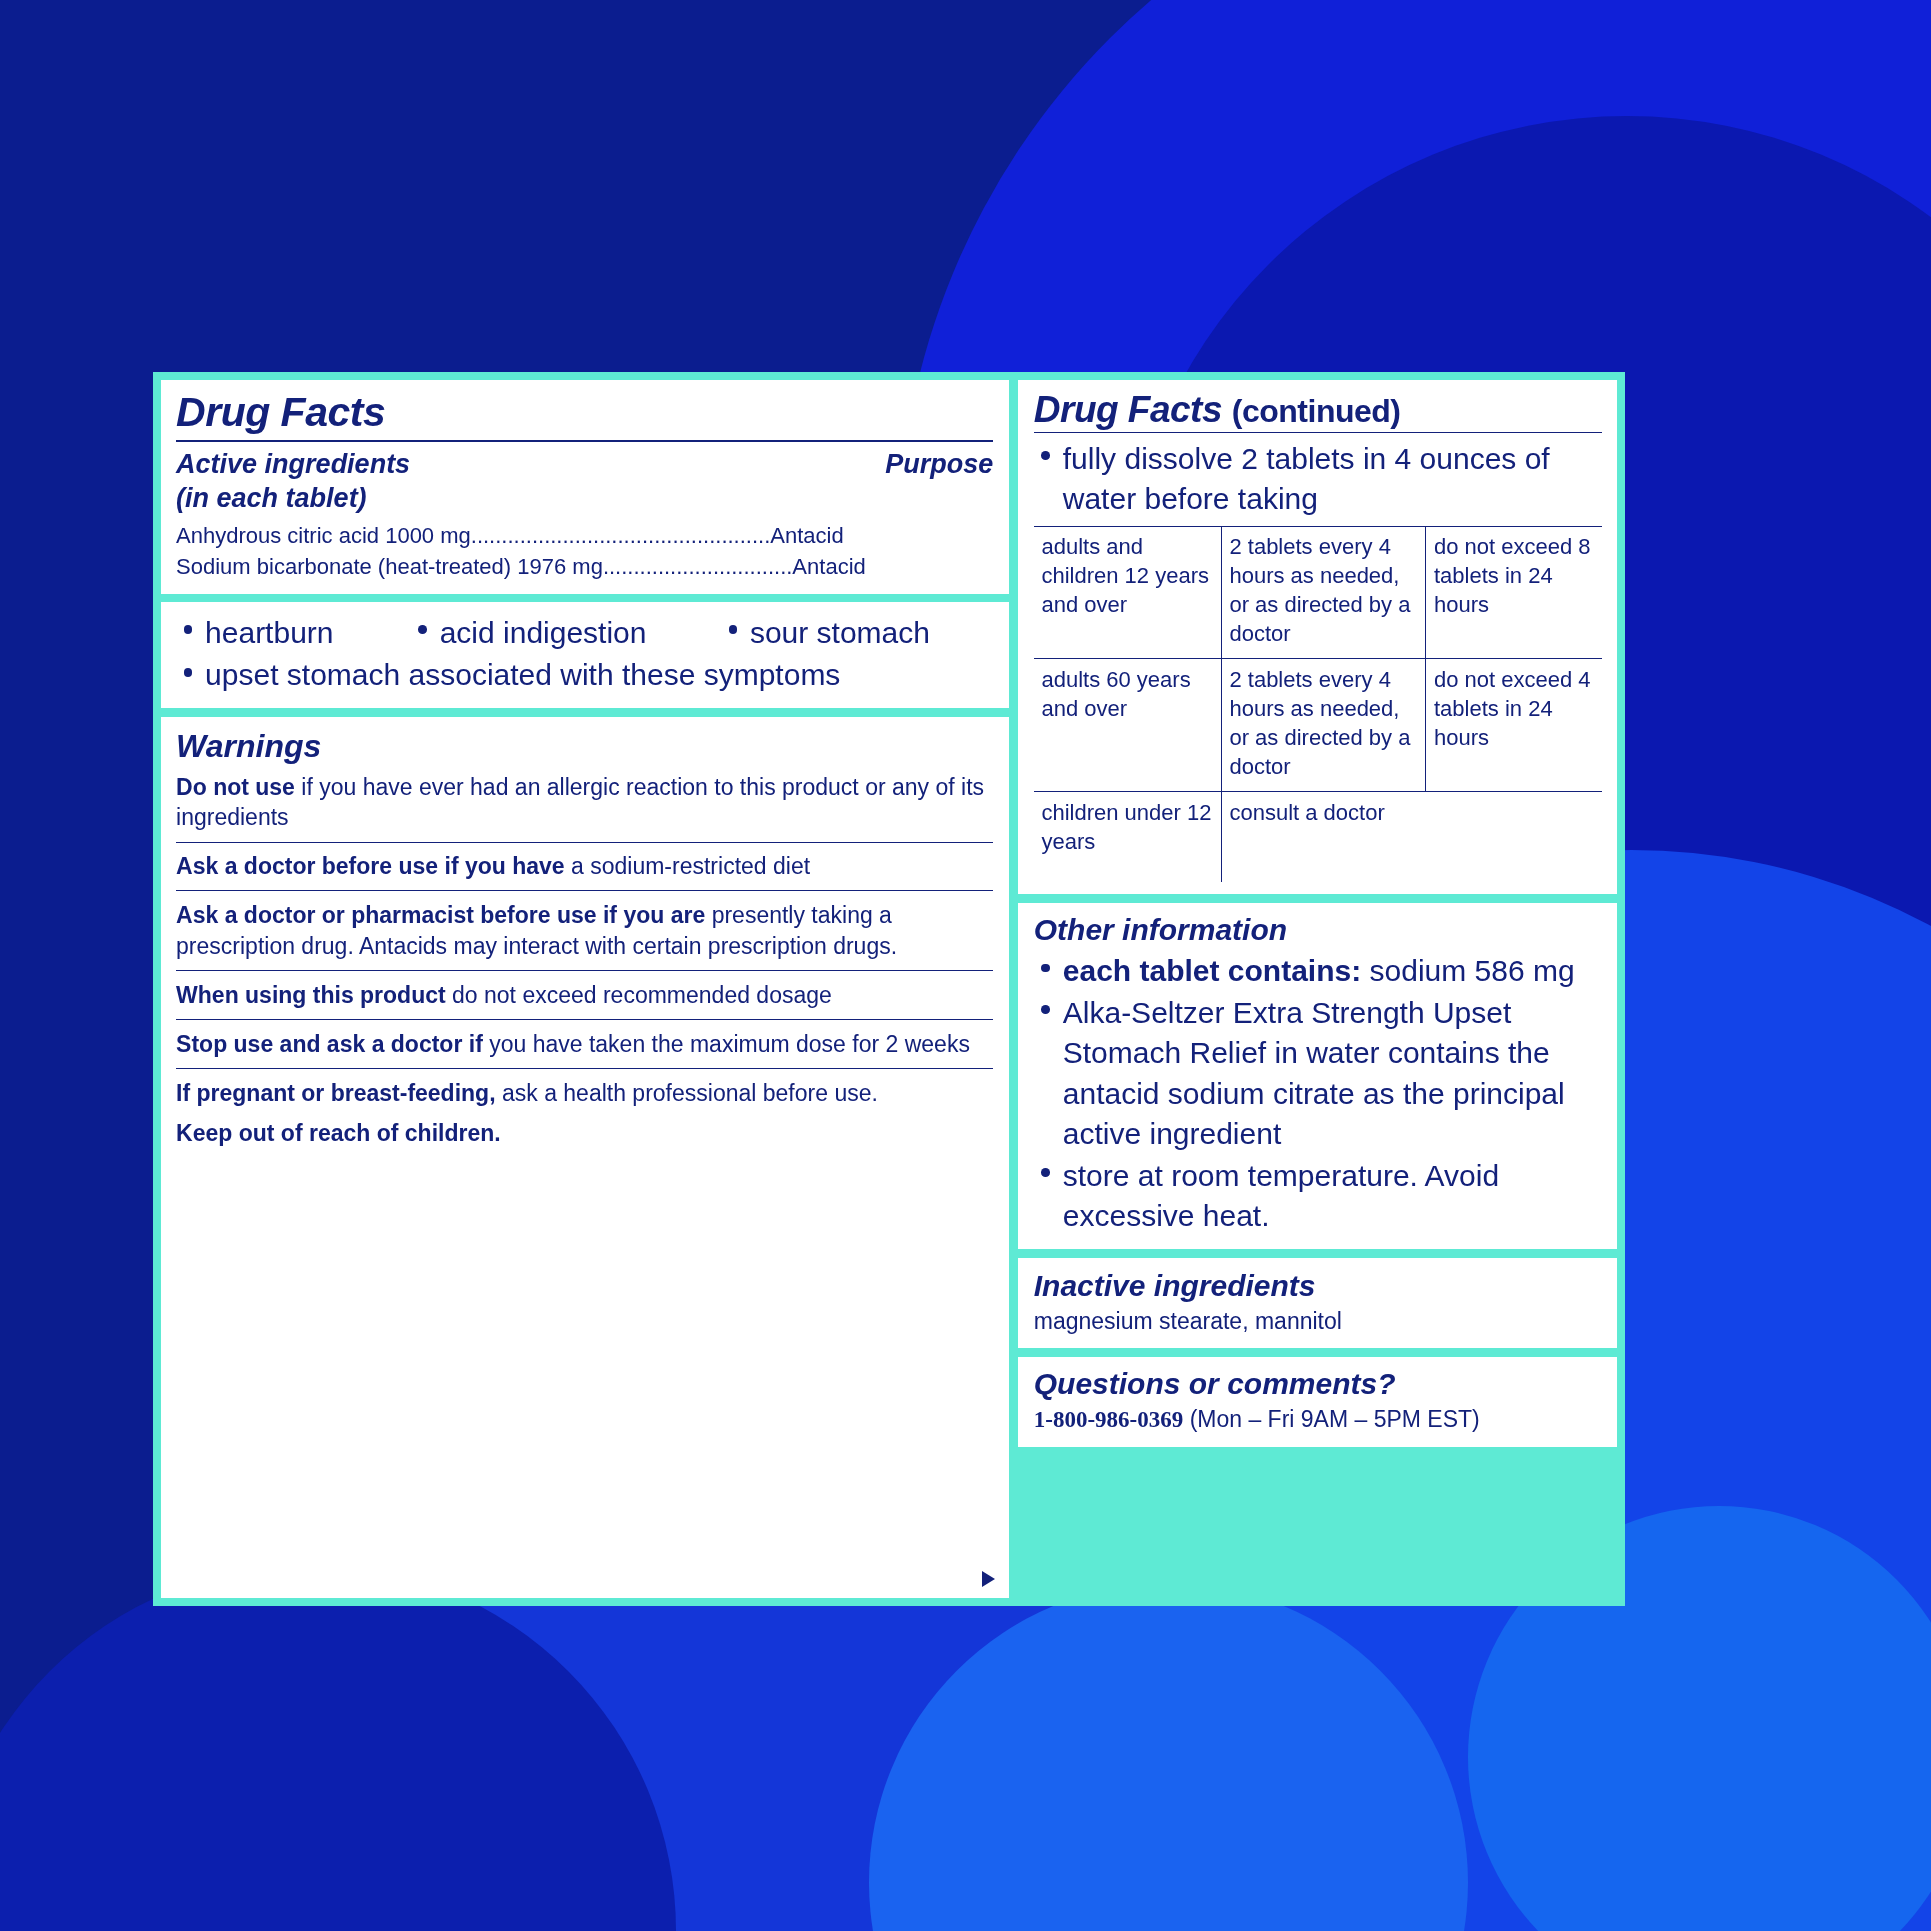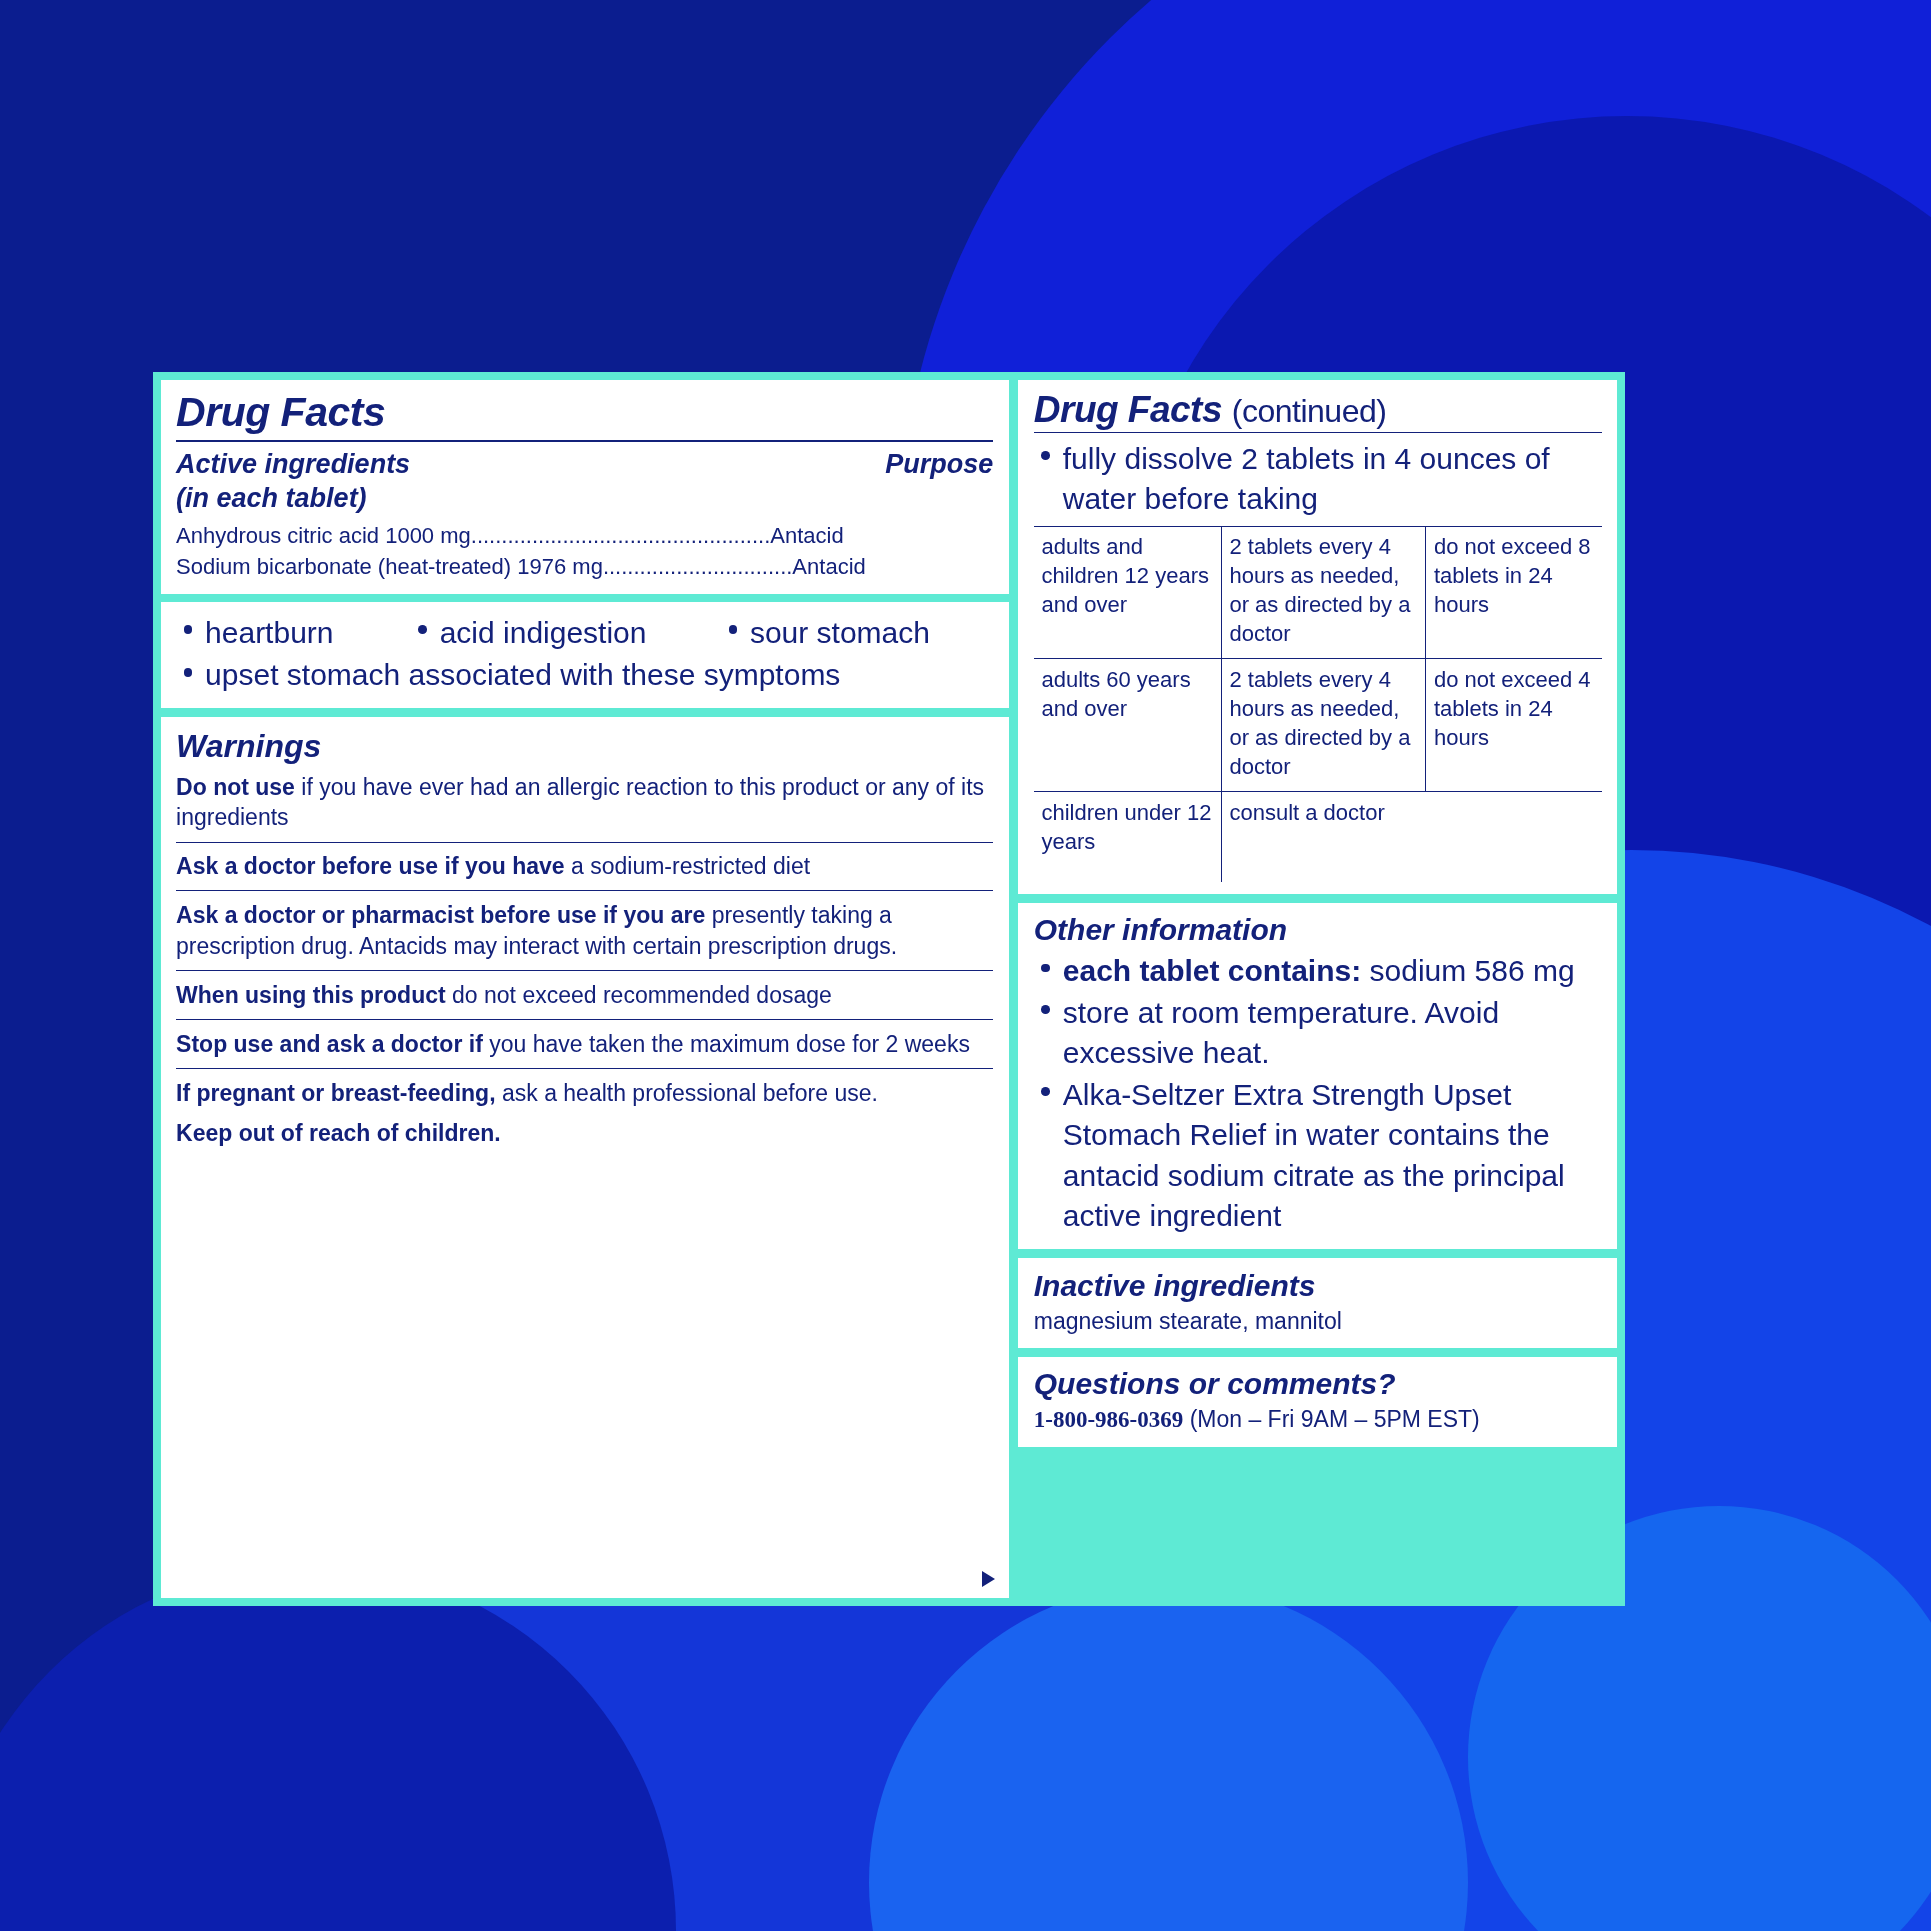--- a/index.html
+++ b/index.html
@@ -94,21 +94,21 @@
   .title {
     font-style: italic;
     font-weight: bold;
     font-size: 41px;
     line-height: 1.05;
     letter-spacing: -0.5px;
     margin: 1.9px 0 5.8px 0;
   }
   .title .cont {
     font-style: normal;
-    font-weight: normal;
+    font-weight: bold;
     font-size: 32px;
     margin-top: 47px;
   }
   .rule-thick {
     border-top: 2.9px solid #13217a;
     margin: 1.9px 0 5.8px 0;
   }
   .rule-thin {
     border-top: 1.4px solid #13217a;
     margin: 8.7px 0 8.7px 0;
@@ -330,22 +330,22 @@
           <td colspan="2" style="border-right:none;">consult a doctor</td>
         </tr>
       </tbody>
         </table>
     </div>
 
     <div class="box" style="flex:0 0 auto;">
       <div class="oi-title">Other information</div>
       <ul class="bul">
         <li><b>each tablet contains:</b><span> sodium 586 mg</span></li>
+        <li>Alka-Seltzer Extra Strength Upset Stomach Relief in water contains the antacid sodium citrate as the principal active ingredient</li>
         <li>store at room temperature. Avoid excessive heat.</li>
-        <li>Alka-Seltzer Extra Strength Upset Stomach Relief in water contains the antacid sodium citrate as the principal active ingredient</li>
       </ul>
     </div>
 
     <div class="box" style="flex:0 0 auto;">
       <div class="inact-title">Inactive ingredients</div>
       <div class="inact-body">magnesium stearate, mannitol</div>
     </div>
 
     <div class="box" style="flex:0 0 auto;">
       <div class="q-title">Questions or comments?</div>

